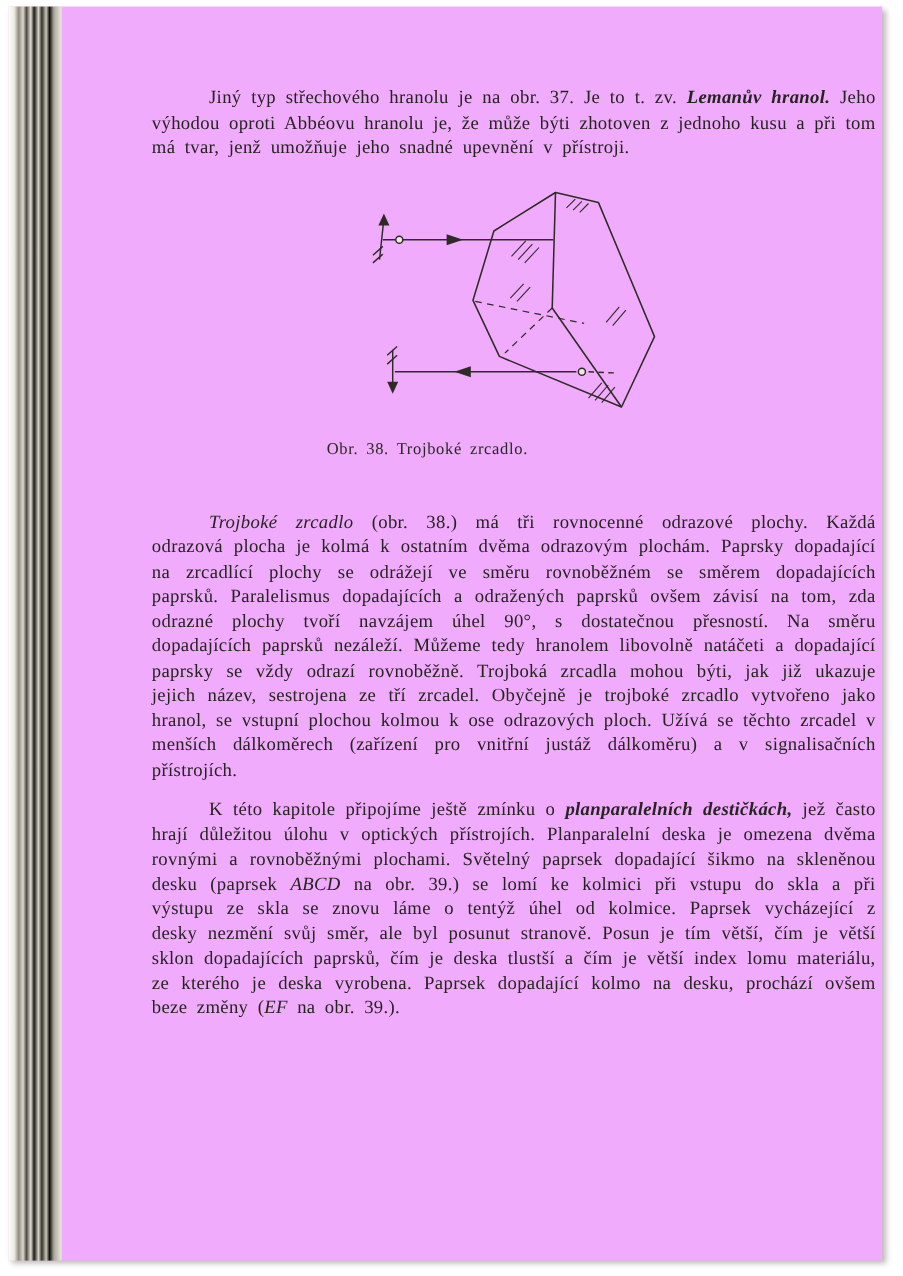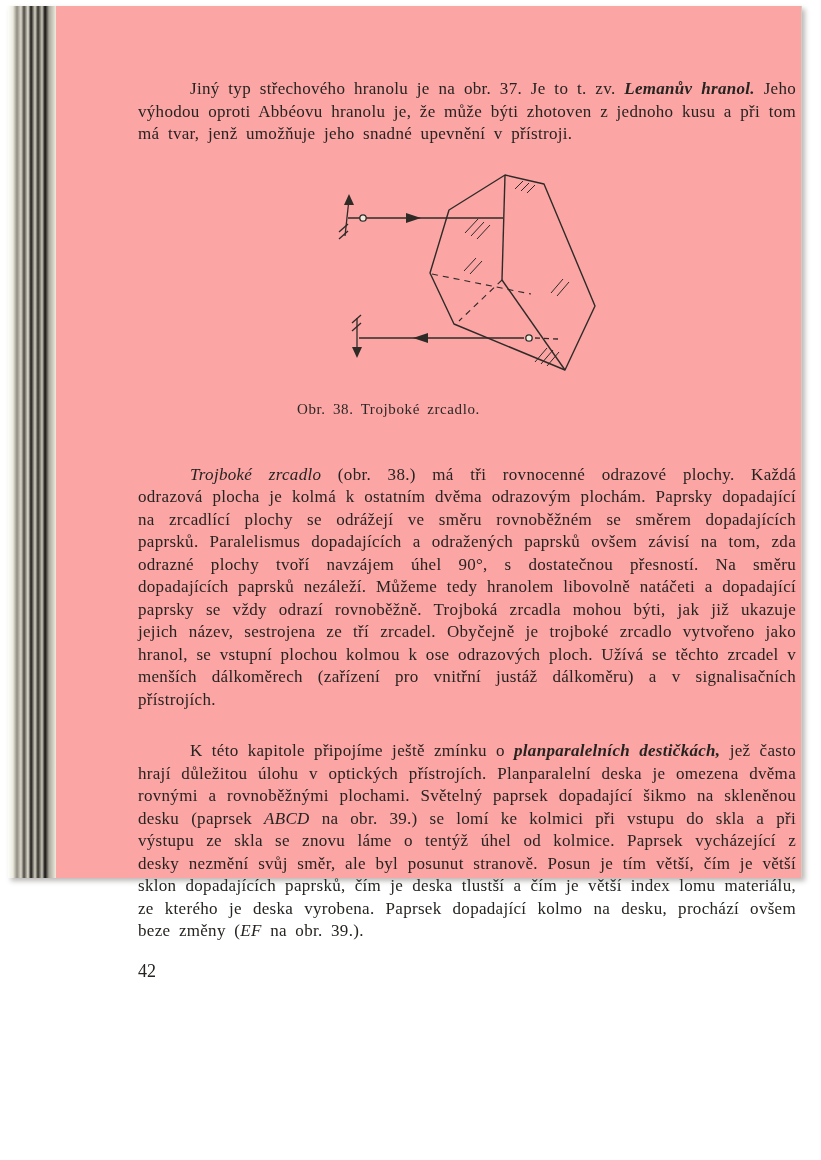--- a/index.html
+++ b/index.html
@@ -4,22 +4,22 @@
 <style>
   html,body{margin:0;padding:0;}
   body{
     width:821px;height:1160px;
     background:#fbfbf8;
     font-family:"Liberation Serif", serif;
     overflow:hidden;
   }
   .scan{position:relative;width:821px;height:1160px;background:#ffffff;overflow:hidden;}
   .page{
-    position:absolute;left:8px;top:6px;width:794px;height:872px;
-    background:#fca5a5;
+    position:absolute;left:8px;top:6px;width:794px;height:1140px;
+    background:#f0abfc;
     box-shadow:3px 3px 5px rgba(60,55,45,.35), inset -1px 0 0 #cfccc1;
   }
   .binding{
     position:absolute;left:0;top:0;width:48px;height:100%;
     background:linear-gradient(90deg,
       #fdfdfb 0px,#eceadf 5px,#8f8b81 9px,#dcd8cd 13px,
       #4e4a42 16px,#e2dfd5 20px,#1d1a16 23px,#d6d2c7 27px,
       #35322b 30px,#c9c6bb 34px,#12100d 37px,#a9a69b 41px,#edeade 48px);
   }
   .content{position:absolute;left:130px;top:72px;width:658px;}
@@ -36,21 +36,21 @@
   figure.fig{
     margin:26px auto 0 auto;width:340px;padding:0;
   }
   figure.fig svg{display:block;margin:0 auto;}
   figcaption.caption{
     margin-top:14px;
     font-size:15px;color:#2a2824;
     letter-spacing:0.6px;word-spacing:3px;
   }
   p.p2{margin-top:46px;}
-  p.p3{margin-top:29px;}
+  p.p3{margin-top:14px;}
   .pagenum{
     margin-top:18px;
     font-size:18px;color:#262420;
   }
 </style>
 </head>
 <body>
 
 <div class="scan">
   <div class="page">
@@ -108,17 +108,16 @@
             <line x1="20" y1="159" x2="29" y2="151"></line>
           </g>
         </svg>
         <figcaption class="caption">Obr. 38. Trojboké zrcadlo.</figcaption>
       </figure>
 
       <p class="body-para p2"><span class="it">Trojboké zrcadlo</span><span> (obr. 38.) má tři rovnocenné odrazové plochy. Každá odrazová plocha je kolmá k ostatním dvěma odrazovým plochám. Paprsky dopadající na zrcadlící plochy se odrážejí ve směru rovnoběžném se směrem dopadajících paprsků. Paralelismus dopadajících a odražených paprsků ovšem závisí na tom, zda odrazné plochy tvoří navzájem úhel 90°, s dostatečnou přesností. Na směru dopadajících paprsků nezáleží. Můžeme tedy hranolem libovolně natáčeti a dopadající paprsky se vždy odrazí rovnoběžně. Trojboká zrcadla mohou býti, jak již ukazuje jejich název, sestrojena ze tří zrcadel. Obyčejně je trojboké zrcadlo vytvořeno jako hranol, se vstupní plochou kolmou k ose odrazových ploch. Užívá se těchto zrcadel v menších dálkoměrech (zařízení pro vnitřní justáž dálkoměru) a v signalisačních přístrojích.</span></p>
 
       <p class="body-para p3"><span>K této kapitole připojíme ještě zmínku o </span><span class="it-b">planparalelních destičkách,</span><span> jež často hrají důležitou úlohu v optických přístrojích. Planparalelní deska je omezena dvěma rovnými a rovnoběžnými plochami. Světelný paprsek dopadající šikmo na skleněnou desku (paprsek </span><span class="it">ABCD</span><span> na obr. 39.) se lomí ke kolmici při vstupu do skla a při výstupu ze skla se znovu láme o tentýž úhel od kolmice. Paprsek vycházející z desky nezmění svůj směr, ale byl posunut stranově. Posun je tím větší, čím je větší sklon dopadajících paprsků, čím je deska tlustší a čím je větší index lomu materiálu, ze kterého je deska vyrobena. Paprsek dopadající kolmo na desku, prochází ovšem beze změny (</span><span class="it">EF</span><span> na obr. 39.).</span></p>
 
-      <div class="pagenum">42</div>
 
     </div>
   </div>
 </div>
 
 </body></html>

